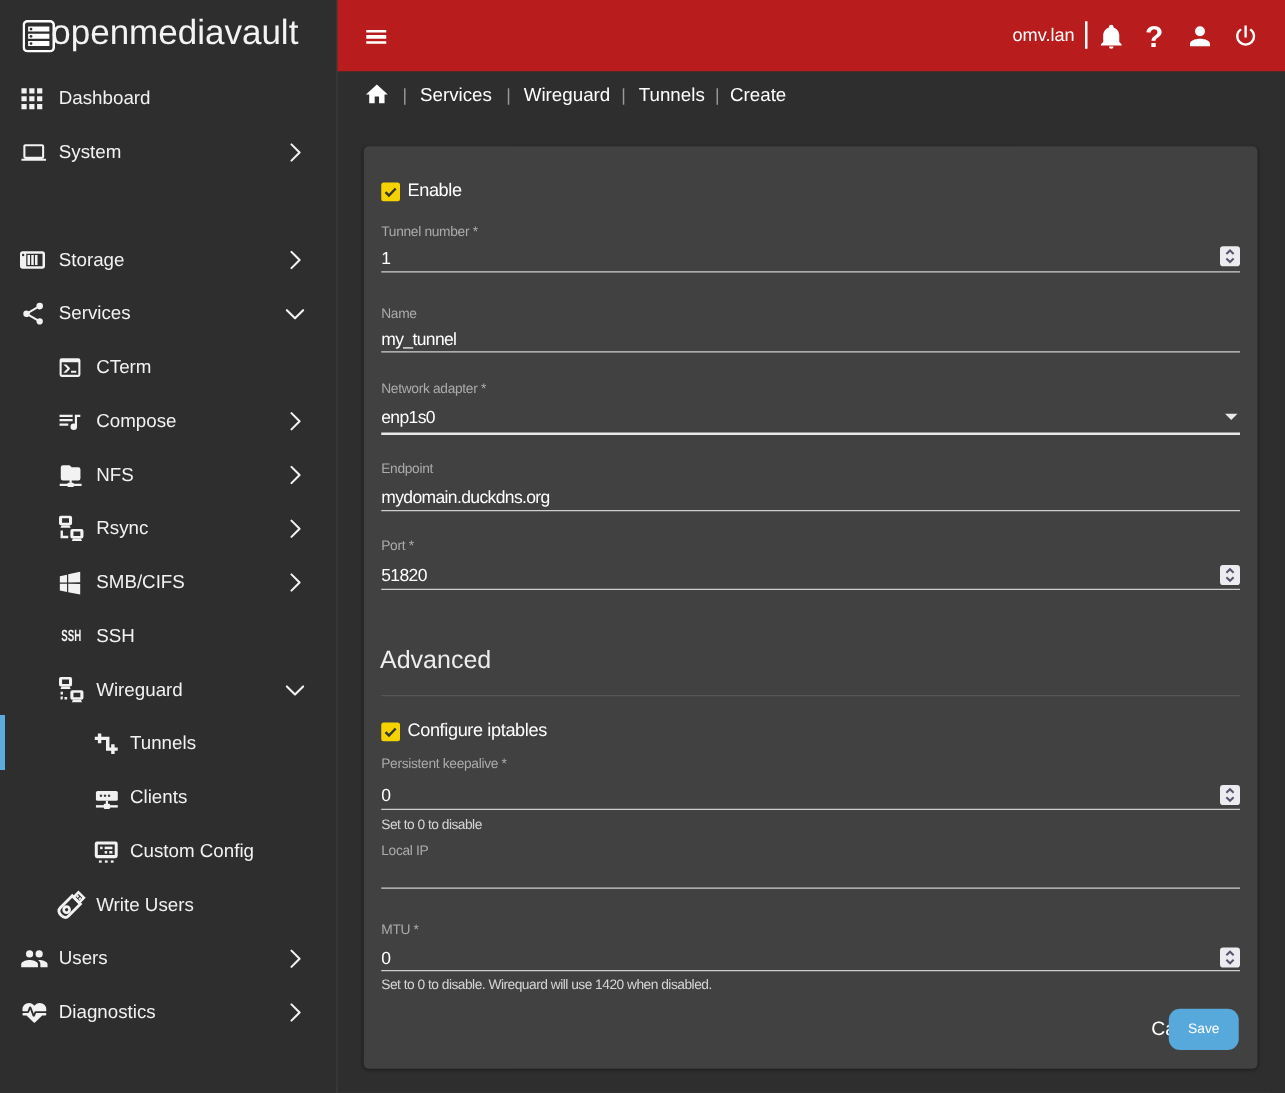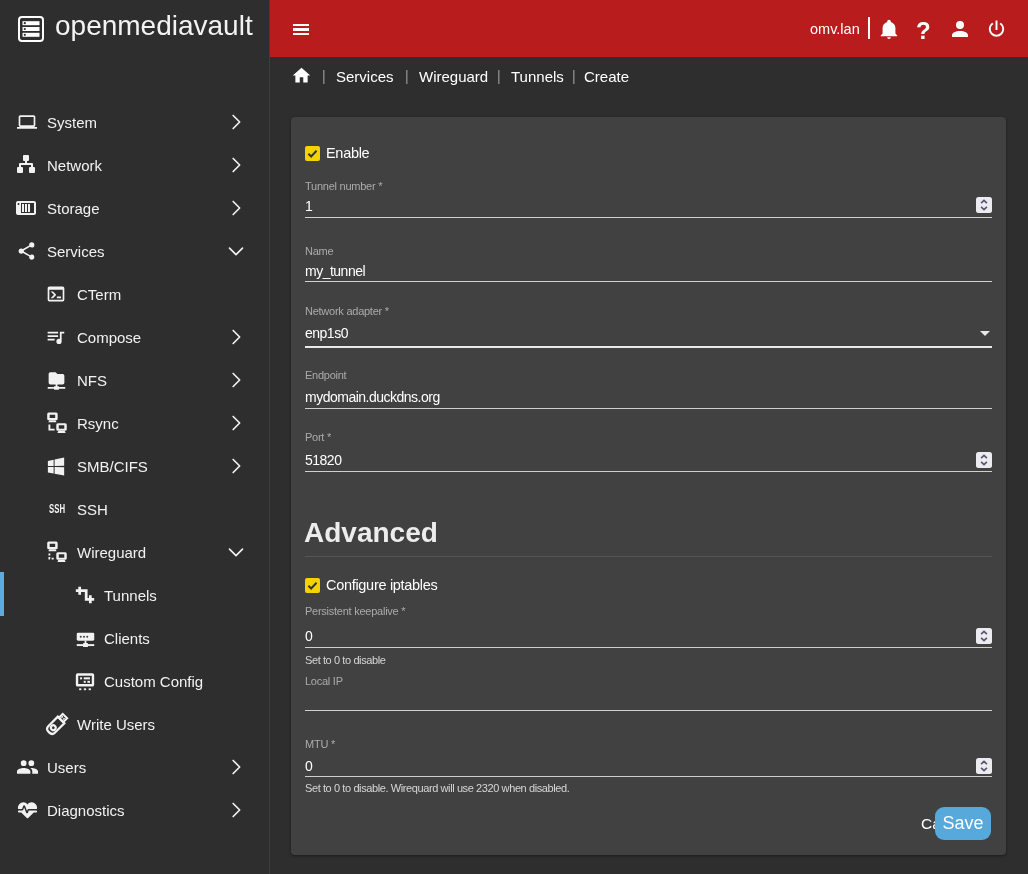--- a/index.html
+++ b/index.html
@@ -1,21 +1,21 @@
 <!DOCTYPE html>
 <html><head>
 <meta charset="utf-8">
 <style>
   * { margin:0; padding:0; box-sizing:border-box; }
   html,body { width:1028px; height:874px; overflow:hidden; background:#2e2e2e;
     font-family:"Liberation Sans", sans-serif; }
   #sidebar { position:absolute; left:0; top:0; width:270px; height:874px; background:#2e2e2e; border-right:1px solid #3d3d3d; }
   #logo { position:absolute; left:0; top:0; width:270px; height:57px; }
   #logo svg { position:absolute; left:18px; top:16px; }
-  #logo .t { position:absolute; left:55px; top:10px; font-size:28px; font-weight:400; color:#f3f3f3; }
+  #logo .t { position:absolute; left:41px; top:10px; font-size:28px; font-weight:400; color:#f3f3f3; }
   .nav-item { position:absolute; left:0; width:269px; height:43px; }
   .nav-item .ic { position:absolute; top:50%; transform:translateY(-50%); line-height:0; }
   .nav-item .tx { position:absolute; top:50%; transform:translateY(-50%); font-size:15px; color:#f2f2f2; white-space:nowrap; }
   .nav-item .ch { position:absolute; left:226px; top:50%; transform:translateY(-50%); line-height:0; }
   .ind0 .ic { left:16px; } .ind0 .tx { left:47px; }
   .ind1 .ic { left:47px; } .ind1 .tx { left:77px; }
   .ind2 .ic { left:75px; } .ind2 .tx { left:104px; }
   #activebar { position:absolute; left:0; top:572px; width:4px; height:44px; background:#5dacdf; }
   #topbar { position:absolute; left:270px; top:0; width:758px; height:57px; background:#b91c1c; }
   #burger { position:absolute; left:23.3px; top:23.7px; width:16px; height:12px; }
@@ -29,55 +29,52 @@
   #crumbs .sp { position:absolute; top:50%; transform:translateY(-50%); font-size:14px; color:#9a9a9a; }
   #card { position:absolute; left:291px; top:117px; width:715px; height:738px; background:#414141; border-radius:4px; box-shadow:0 1px 3px rgba(0,0,0,0.4); }
   .lbl { position:absolute; left:305px; font-size:11px; letter-spacing:-0.25px; color:#ababab; white-space:nowrap; }
   .val { position:absolute; left:305px; font-size:14px; letter-spacing:-0.5px; color:#fff; white-space:nowrap; }
   .uline { position:absolute; left:304.5px; width:687.5px; height:1px; background:#cfcfcf; }
   .hint { position:absolute; left:305px; font-size:11px; letter-spacing:-0.4px; color:#d6d6d6; white-space:nowrap; }
   .spin { position:absolute; width:16px; height:16px; background:#ececf0; border-radius:2.5px; line-height:0; }
   .cb { position:absolute; width:15px; height:15px; background:#f7d201; border-radius:2px; line-height:0; }
   .cb svg { position:absolute; left:1px; top:1px; }
   .cblbl { position:absolute; left:326px; font-size:14.5px; letter-spacing:-0.3px; color:#fff; height:15px; line-height:15px; }
-  #advanced { position:absolute; left:304px; top:517px; font-size:28px; color:#ededed; font-weight:700; }
+  #advanced { position:absolute; left:304px; top:517px; font-size:20px; color:#ededed; font-weight:400; }
   #advline { position:absolute; left:304.5px; top:556px; width:687.5px; height:1px; background:#555555; }
   #cancel { position:absolute; left:921px; top:815px; font-size:15.5px; color:#fff; }
-  #save { position:absolute; left:935px; top:807px; width:56px; height:33px; background:#57a8db; border-radius:9px; color:#fff; font-size:18px; text-align:center; line-height:33px; }
+  #save { position:absolute; left:935px; top:807px; width:56px; height:33px; background:#57a8db; border-radius:9px; color:#fff; font-size:11px; text-align:center; line-height:33px; }
   .selarrow { position:absolute; width:0; height:0; border-left:5px solid transparent; border-right:5px solid transparent; border-top:5px solid #e8e8e8; }
 </style>
 </head>
 <body>
 <div id="sidebar">
   <div id="logo">
     <svg width="26" height="26" viewBox="0 0 26 26">
       <rect x="1" y="1" width="24" height="24" rx="3" fill="none" stroke="#fff" stroke-width="2"></rect>
       <rect x="4.5" y="5.2" width="17" height="4" fill="#fff"></rect>
       <rect x="4.5" y="11" width="17" height="4" fill="#fff"></rect>
       <rect x="4.5" y="16.8" width="17" height="4" fill="#fff"></rect>
       <circle cx="6.8" cy="7.2" r="1.1" fill="#2e2e2e"></circle>
       <circle cx="6.8" cy="13" r="1.1" fill="#2e2e2e"></circle>
       <circle cx="6.8" cy="18.8" r="1.1" fill="#2e2e2e"></circle>
     </svg>
     <span class="t">openmediavault</span>
   </div>
+<div class="nav-item ind0" style="top:57.5px">
+      <span class="ic" style="margin-left:-3.5px"><svg width="25" height="25" viewBox="0 0 24 24">
+          <path d="M16,20H20V16H16M16,14H20V10H16M10,8H14V4H10M16,8H20V4H16M10,14H14V10H10M4,14H8V10H4M4,20H8V16H4M10,20H14V16H10M4,8H8V4H4V8Z" fill="#f2f2f2"></path>
+        </svg></span>
+      <span class="tx">Dashboard</span>
+    </div>
 <div class="nav-item ind0" style="top:100.5px">
       <span class="ic" style="margin-left:1px"><svg width="20" height="20" viewBox="0 0 24 24">
           <path d="M4,6H20V16H4M20,18A2,2 0 0,0 22,16V6C22,4.89 21.1,4 20,4H4C2.89,4 2,4.89 2,6V16A2,2 0 0,0 4,18H0V20H24V18H20Z" fill="#f2f2f2"></path>
         </svg></span>
       <span class="tx">System</span>
-      <span class="ch"><svg width="20" height="20" viewBox="0 0 24 24">
-          <path d="M8.6,4.2 L16.4,12 L8.6,19.8" stroke="#f2f2f2" stroke-width="2" fill="none" stroke-linecap="round" stroke-linejoin="round"></path>
-        </svg></span>
-    </div>
-<div class="nav-item ind0" style="top:143.5px">
-      <span class="ic" style="margin-left:-1.8px"><svg width="24" height="24" viewBox="0 0 24 24">
-          <path d="M10,2H14A1,1 0 0,1 15,3V7A1,1 0 0,1 14,8H13V10H18A1,1 0 0,1 19,11V14H20A1,1 0 0,1 21,15V19A1,1 0 0,1 20,20H16A1,1 0 0,1 15,19V15A1,1 0 0,1 16,14H17V12H7V14H8A1,1 0 0,1 9,15V19A1,1 0 0,1 8,20H4A1,1 0 0,1 3,19V15A1,1 0 0,1 4,14H5V11A1,1 0 0,1 6,10H11V8H10A1,1 0 0,1 9,7V3A1,1 0 0,1 10,2Z" fill="#f2f2f2"></path>
-        </svg></span>
-      <span class="tx">Network</span>
       <span class="ch"><svg width="20" height="20" viewBox="0 0 24 24">
           <path d="M8.6,4.2 L16.4,12 L8.6,19.8" stroke="#f2f2f2" stroke-width="2" fill="none" stroke-linecap="round" stroke-linejoin="round"></path>
         </svg></span>
     </div>
 <div class="nav-item ind0" style="top:186.5px">
       <span class="ic" style="margin-left:-2px"><svg width="24" height="24" viewBox="0 0 24 24">
           <path d="M4,5C2.89,5 2,5.89 2,7V17C2,18.11 2.89,19 4,19H20C21.11,19 22,18.11 22,17V7C22,5.89 21.11,5 20,5H4M4.5,7A1,1 0 0,1 5.5,8A1,1 0 0,1 4.5,9A1,1 0 0,1 3.5,8A1,1 0 0,1 4.5,7M7,7H20V17H7V7M8,8V16H10V8H8M11,8V16H13V8H11M14,8V16H16V8H14Z" fill="#f2f2f2"></path>
         </svg></span>
       <span class="tx">Storage</span>
       <span class="ch"><svg width="20" height="20" viewBox="0 0 24 24">
@@ -311,15 +308,15 @@
 <div class="hint" style="top:653.5px">Set to 0 to disable</div>
 <div class="lbl" style="top:675px">Local IP</div>
 <div class="uline" style="top:710px"></div>
 <div class="lbl" style="top:737.5px">MTU *</div>
 <div class="val" style="top:758px">0</div>
 <div class="uline" style="top:776px"></div>
 <div class="spin" style="left:975.5px;top:757.5px"><svg width="16" height="16" viewBox="0 0 15 16">
       <path d="M4.6,6.2 L7.5,3.4 L10.4,6.2" stroke="#54546c" stroke-width="1.6" fill="none"></path>
       <path d="M4.6,9.8 L7.5,12.6 L10.4,9.8" stroke="#54546c" stroke-width="1.6" fill="none"></path>
     </svg></div>
-<div class="hint" style="top:781.5px">Set to 0 to disable. Wirequard will use 2320 when disabled.</div>
+<div class="hint" style="top:781.5px">Set to 0 to disable. Wirequard will use 1420 when disabled.</div>
 <div id="cancel">Cancel</div>
 <div id="save">Save</div>
 
 </body></html>

